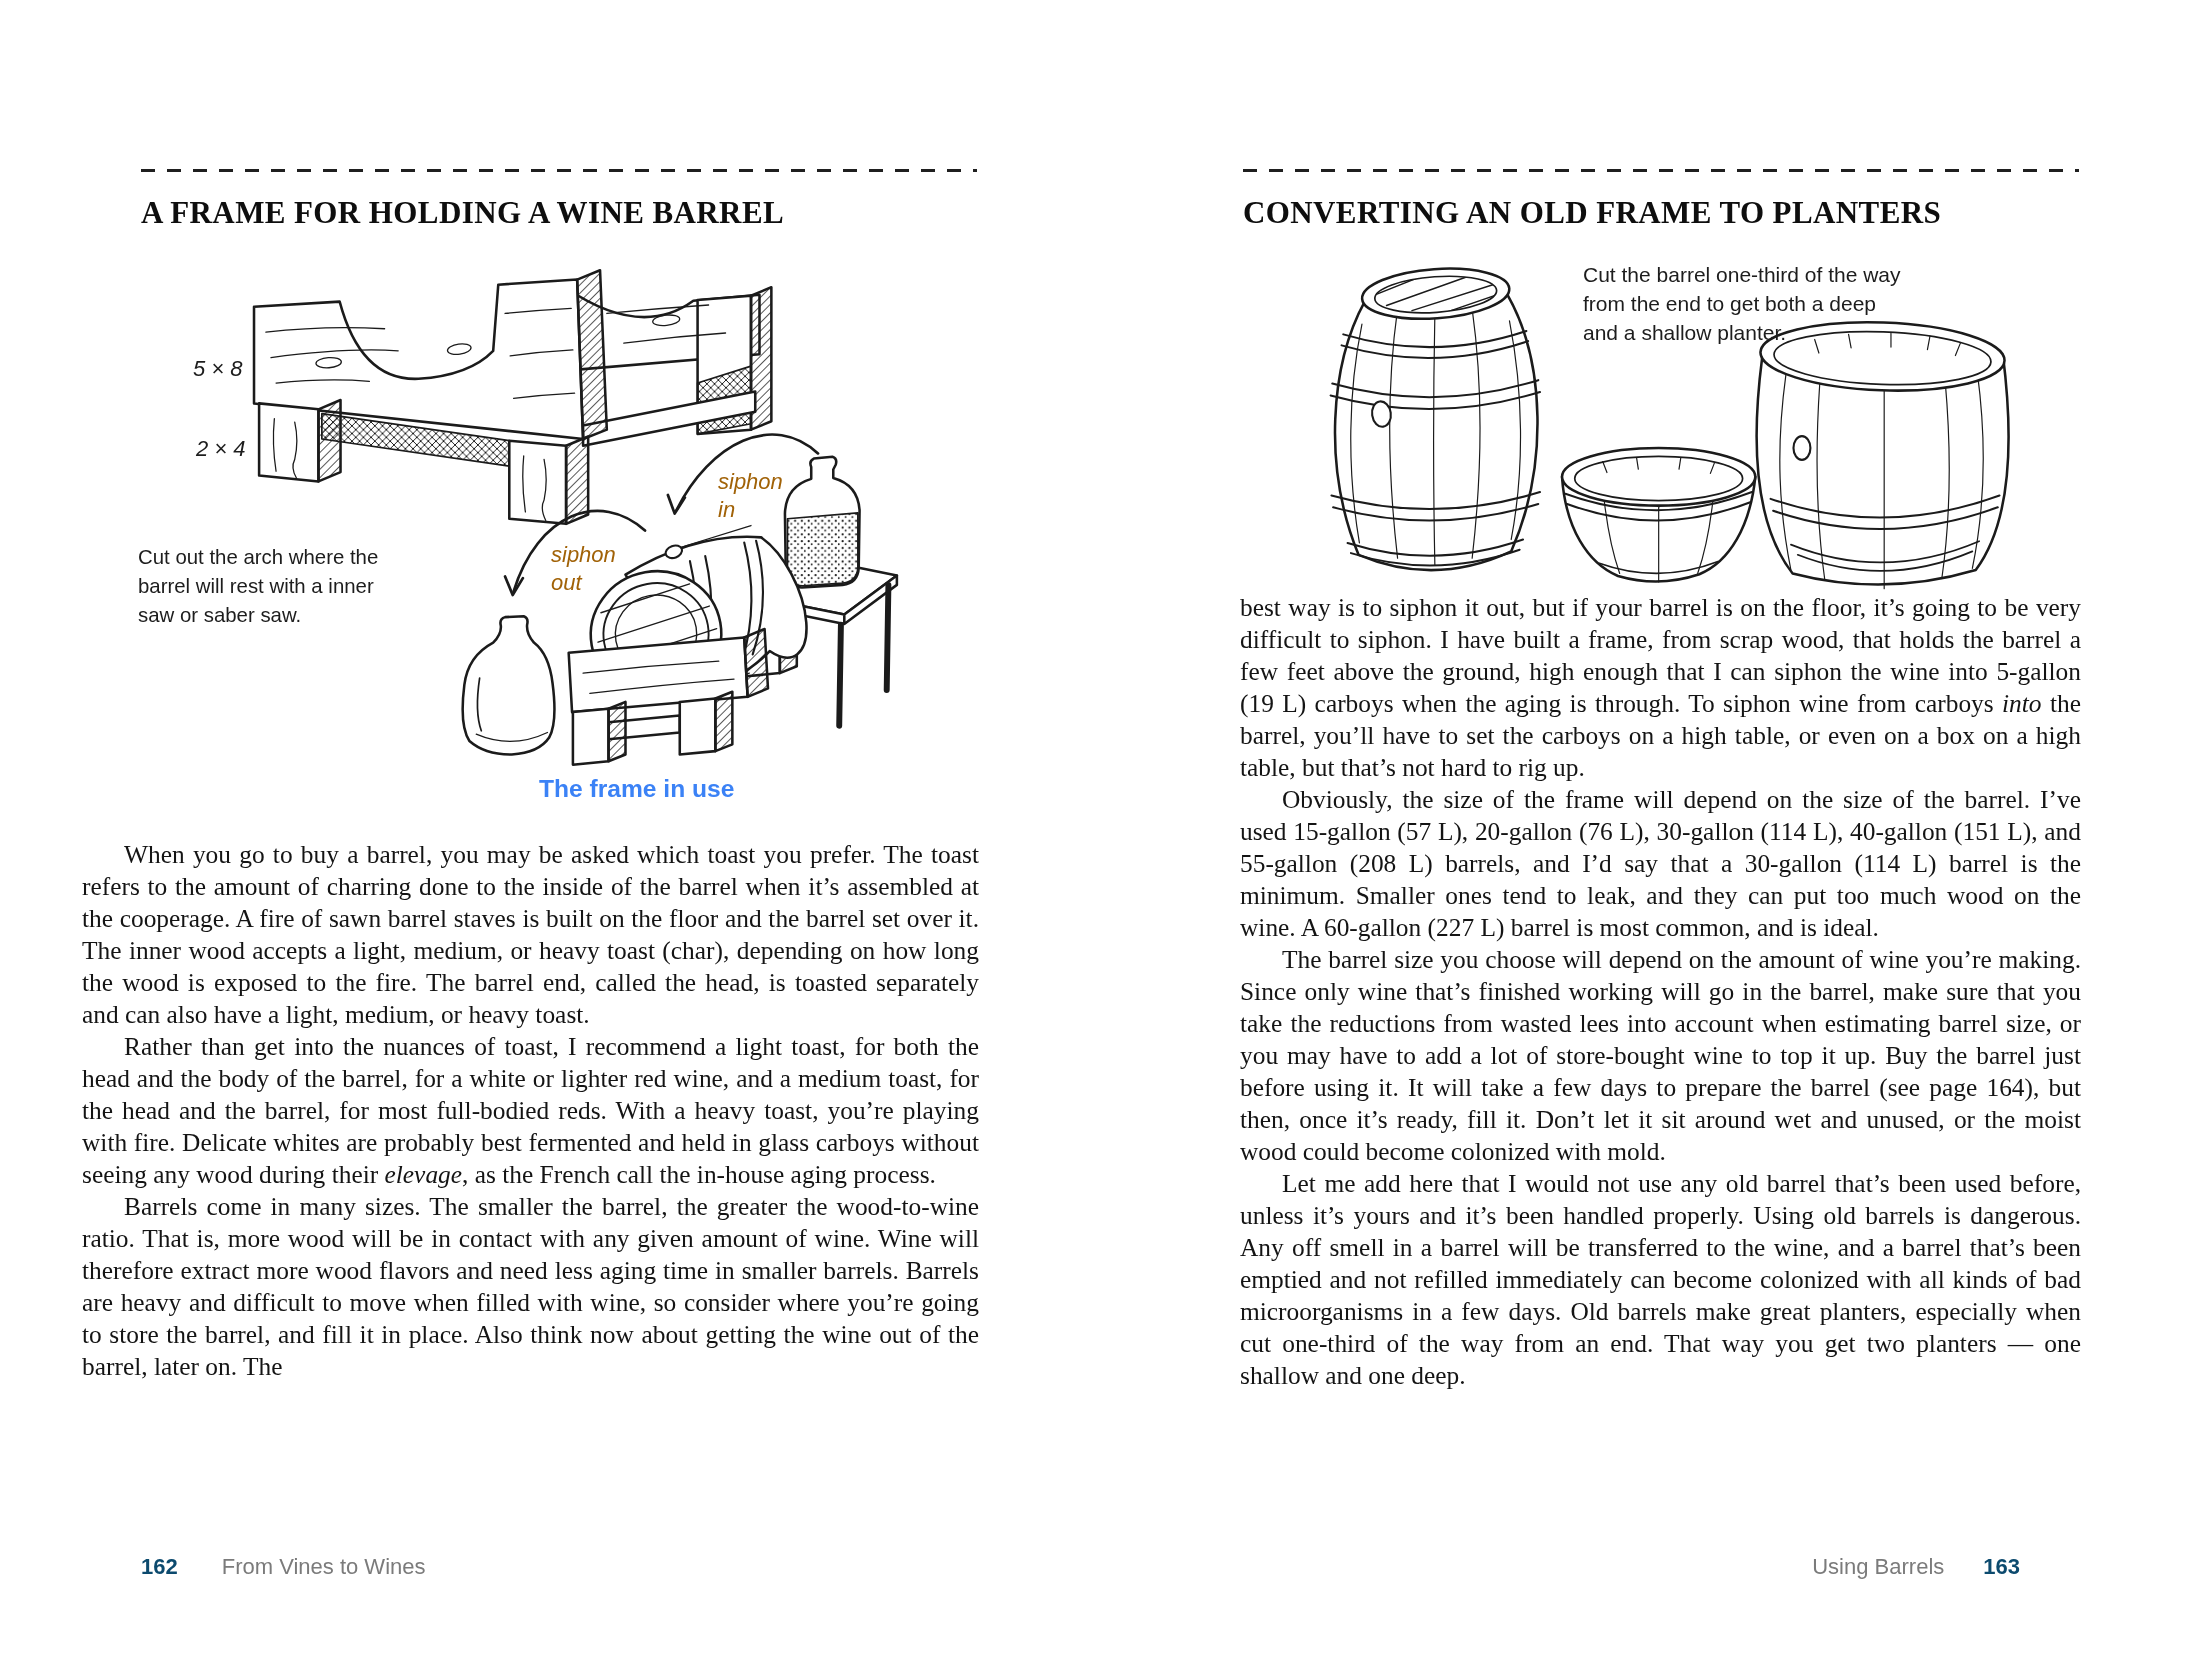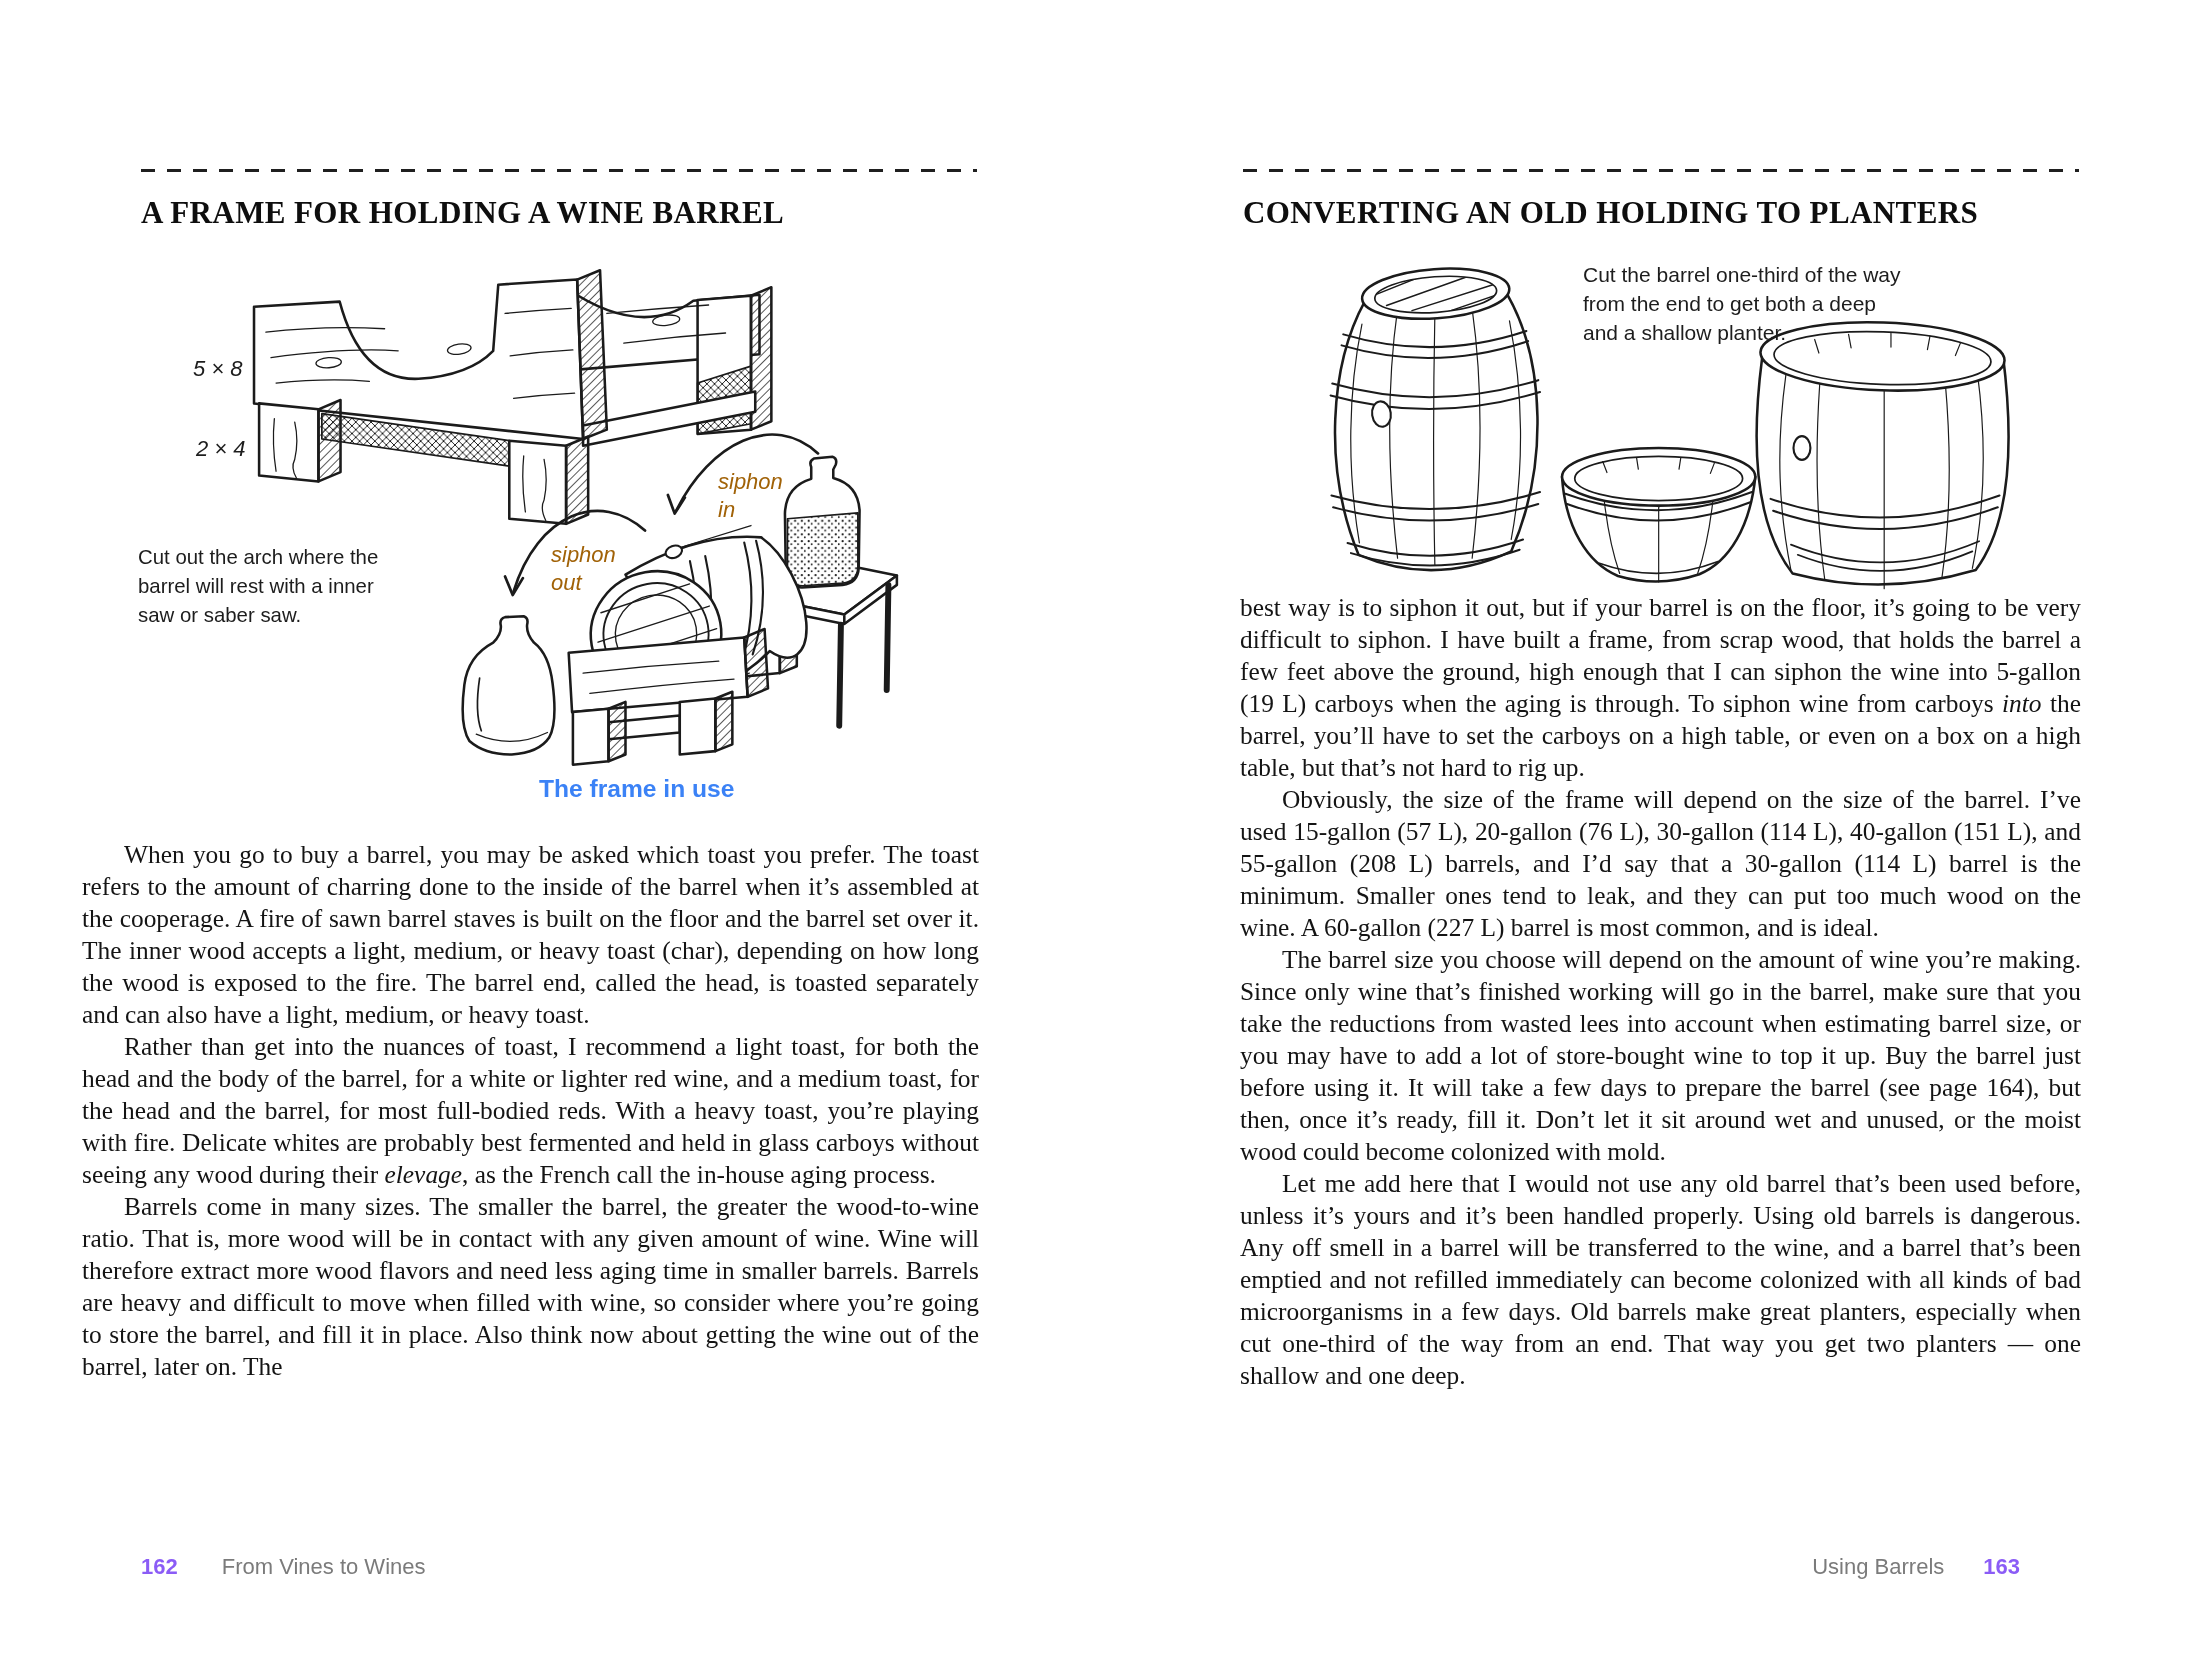--- a/index.html
+++ b/index.html
@@ -14,21 +14,21 @@
   .bodycol{font:25.4px/32px "Liberation Serif",serif;text-align:justify;color:#141414}
   .bodycol p{margin:0;padding:0}
   .bodycol p.indent{text-indent:42px}
   .bodycol em{}
   .figlabel{font:italic 22px/28px "Liberation Sans",sans-serif;color:#a16207;white-space:pre-line}
   .dimlabel{font:italic 22px/25.4px "Liberation Sans",sans-serif;color:#1d1d1d}
   .sidecap{font:20.4px/29px "Liberation Sans",sans-serif;color:#1d1d1d;white-space:pre-line}
   .figcapbold{font:700 24.6px/27px "Liberation Sans",sans-serif;color:#3b82f6;text-align:left}
   .rightcap{font:21px/29px "Liberation Sans",sans-serif;color:#1d1d1d;white-space:pre-line}
   .footer{display:flex;align-items:baseline;font:22px/25.4px "Liberation Sans",sans-serif;color:#7b7b7b}
-  .footer .pagenum{font-weight:700;color:#8b5cf6}
+  .footer .pagenum{font-weight:700;color:#0c4a6e}
   .footer.right{justify-content:flex-end}
   svg{display:block}
 </style>
 </head>
 <body>
 
 <div>
 
   <div class="abs divider" style="left:141px;top:169px;width:836px"></div>
   <div class="abs heading" style="left:141px;top:195px;width:836px">A FRAME FOR HOLDING A WINE BARREL</div>
@@ -180,21 +180,21 @@
 
   <div class="abs footer" style="left:141px;top:1554px;width:836px;gap:44px">
     <span class="pagenum">162</span>
     <span>From Vines to Wines</span>
   </div>
 </div>
 
 <div>
 
   <div class="abs divider" style="left:1243px;top:169px;width:836px"></div>
-  <div class="abs heading" style="left:1243px;top:195px;width:836px">CONVERTING AN OLD HOLDING TO PLANTERS</div>
+  <div class="abs heading" style="left:1243px;top:195px;width:836px">CONVERTING AN OLD FRAME TO PLANTERS</div>
 
   <svg class="abs" style="left:1306px;top:246px" width="763" height="348" viewBox="0 0 900 410">
     <defs>
       <clipPath id="topclip">
           <ellipse cx="153" cy="57" rx="72" ry="21" transform="rotate(-4 153 57)"></ellipse>
         </clipPath>
     </defs>
     <g stroke="#1b1b1b" fill="none" stroke-width="3" stroke-linejoin="round" stroke-linecap="round">
 
       <g>

